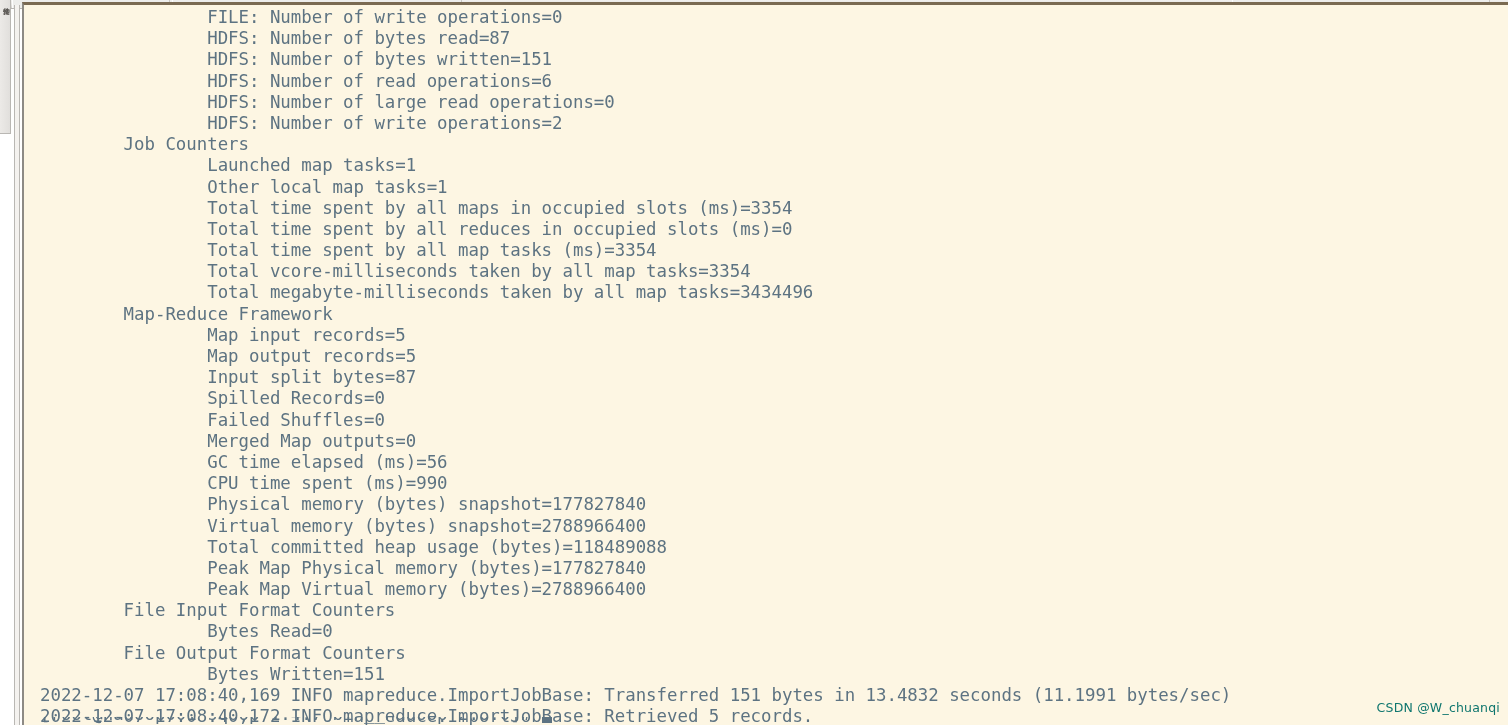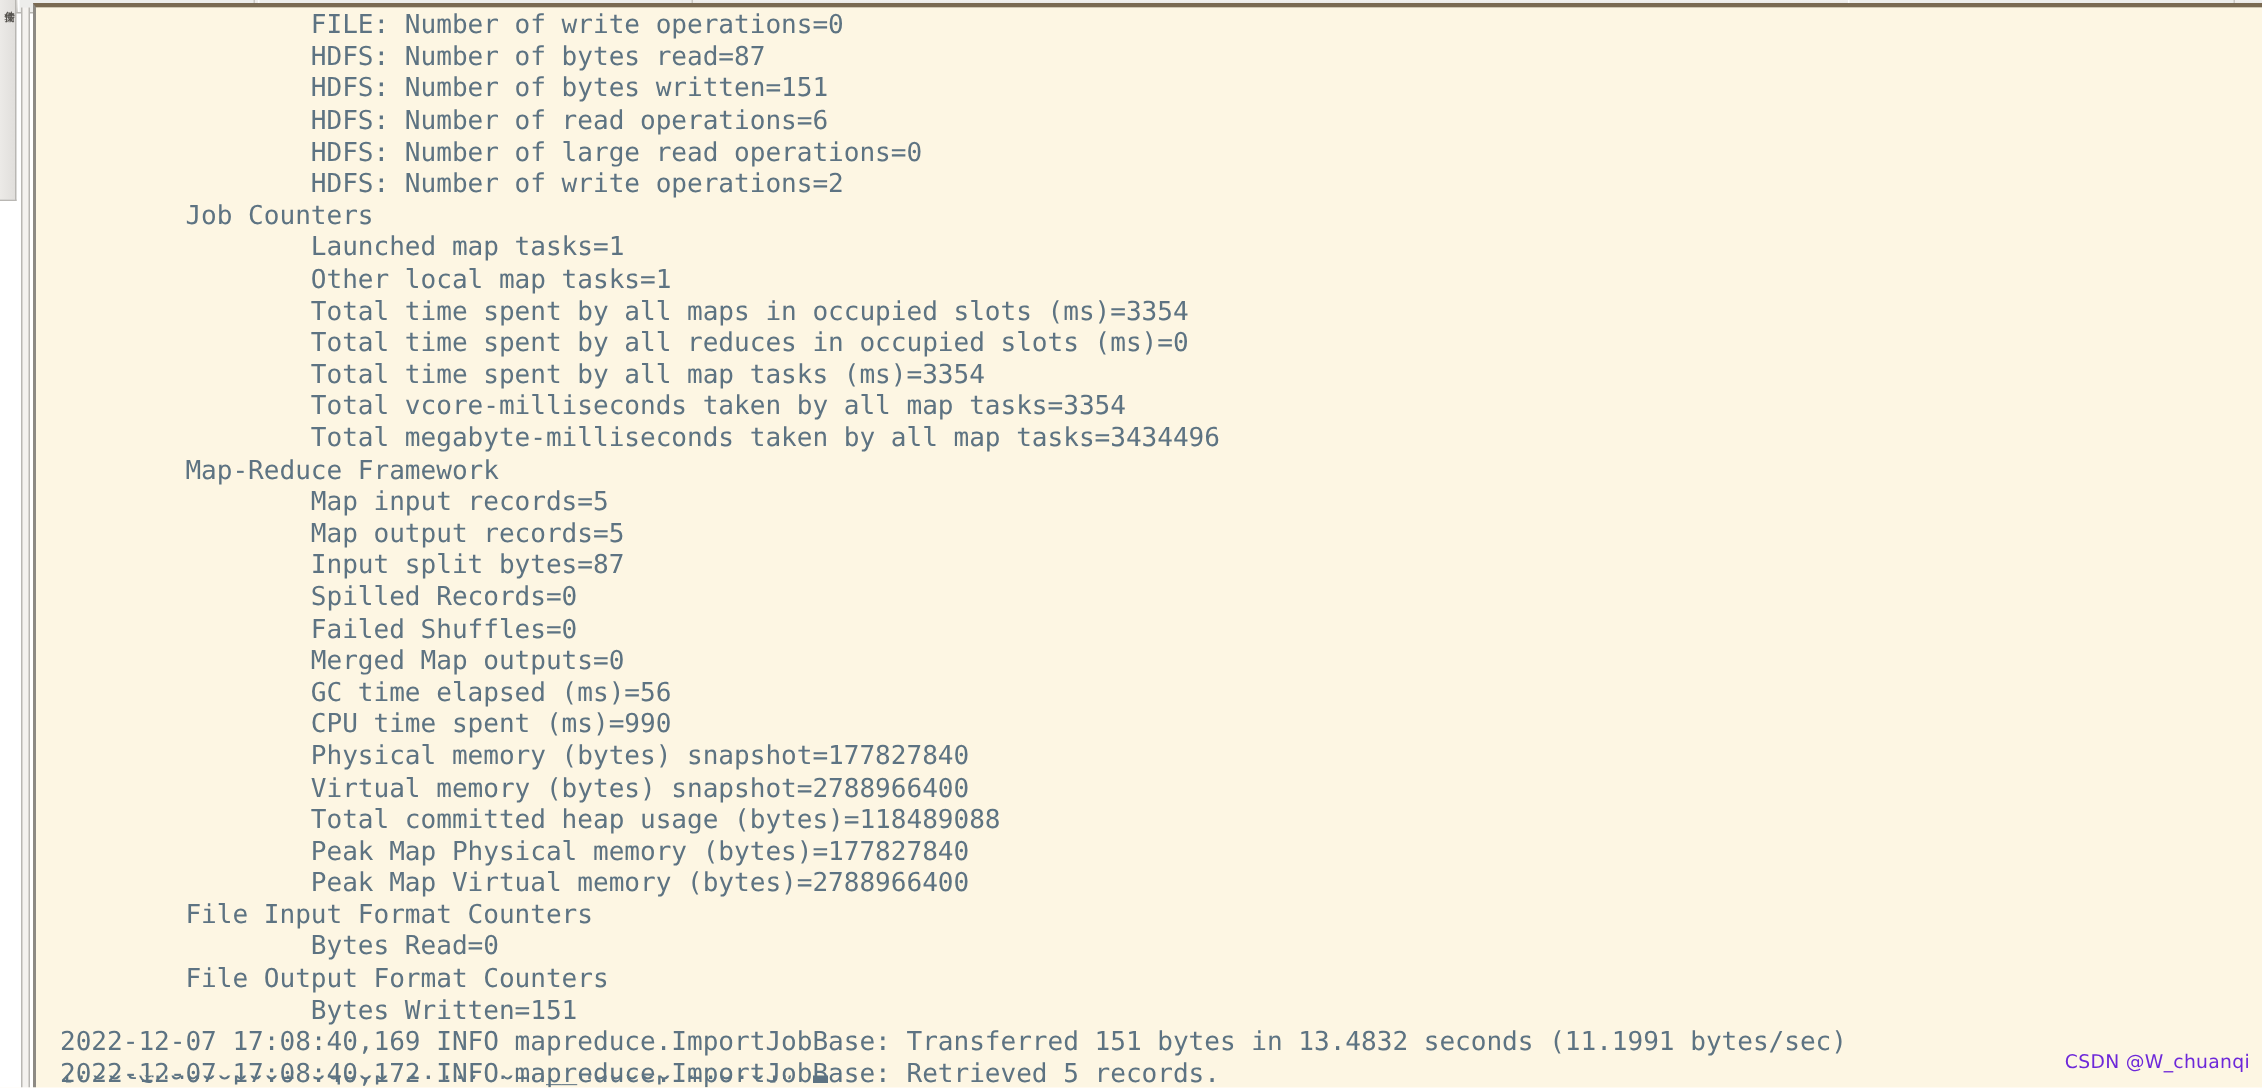--- a/index.html
+++ b/index.html
@@ -97,21 +97,21 @@
     overflow:hidden;
   }
   .term-line { display:block; height:21.2px; }
 
   
   .watermark {
     position:absolute;
     right:8px; bottom:10px;
     font-family:"DejaVu Sans", sans-serif;
     font-size:12.5px;
-    color:#6d28d9;
+    color:#0f766e;
     letter-spacing:0.2px;
     white-space:nowrap;
   }
 
   
   .bottom-clip {
     position:absolute;
     left:0; bottom:0;
     width:1486px; height:8px;
     overflow:hidden;

